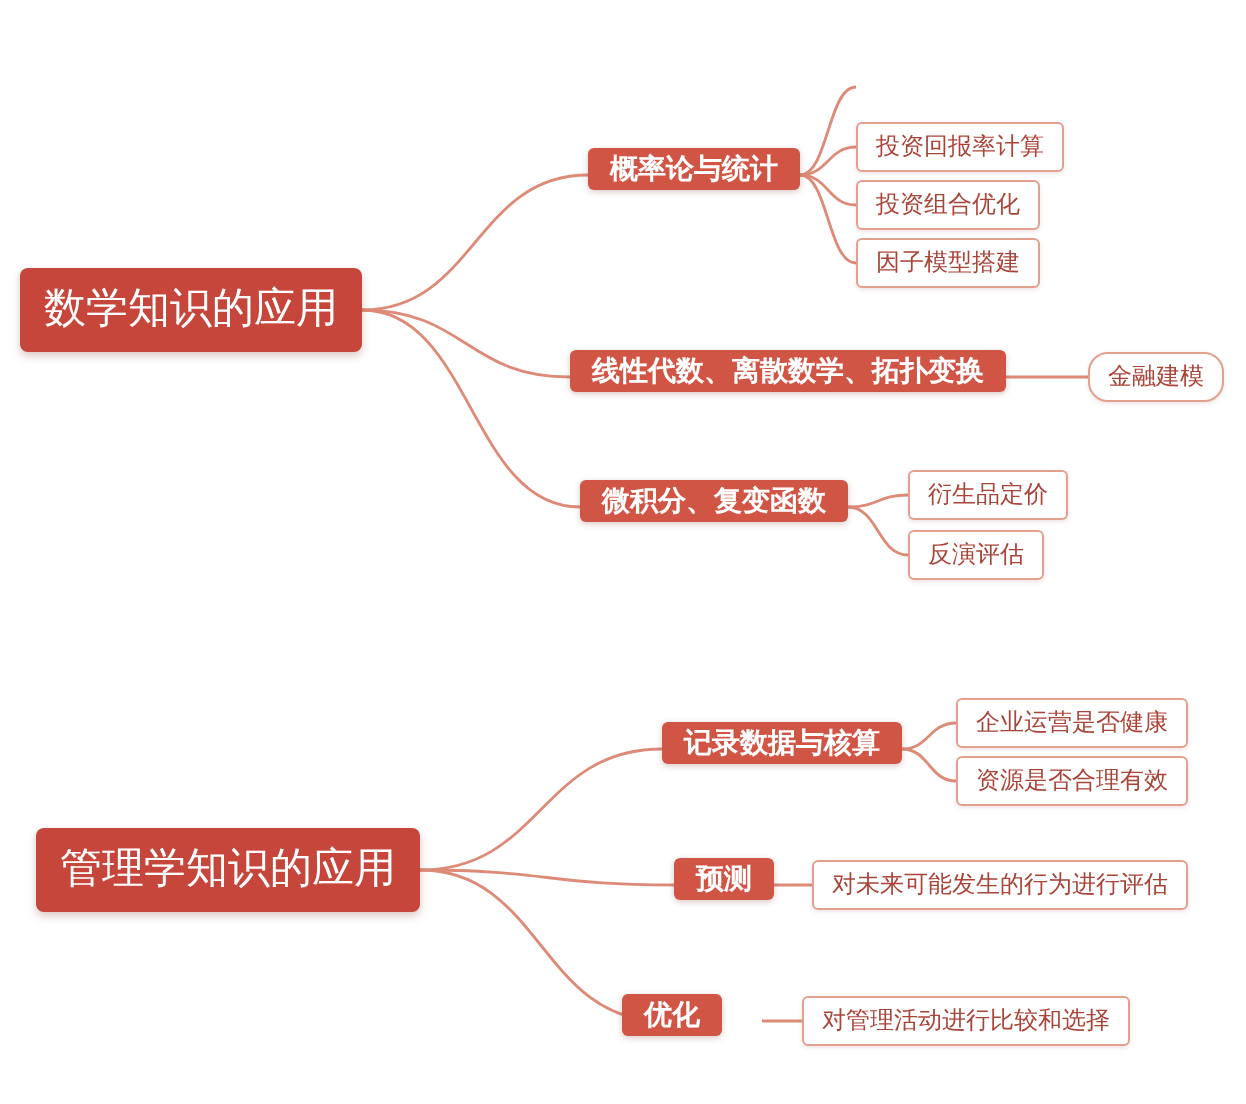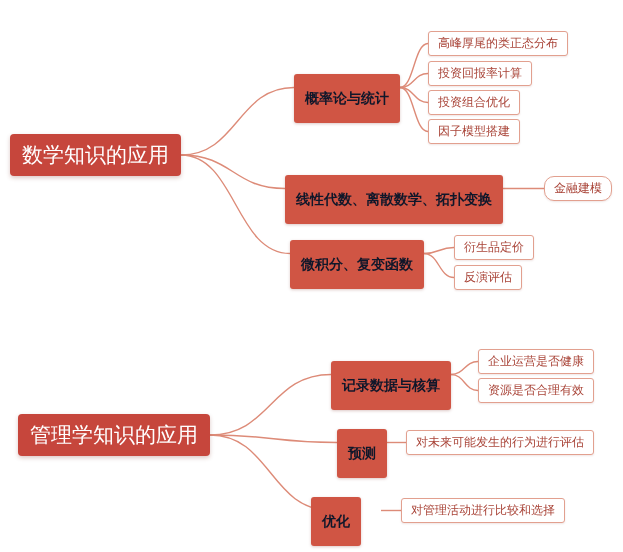--- a/index.html
+++ b/index.html
@@ -34,25 +34,25 @@
     color: #ffffff;
     font-size: 21px;
     font-weight: normal;
     line-height: 26px;
     padding: 8px 12px;
     border-radius: 4px;
     box-shadow: 0 2px 4px rgba(120, 40, 30, 0.25);
   }
   .branch {
     background: var(--branch-bg, #d05544);
-    color: #0f172a;
+    color: #ffffff;
     font-size: 14px;
     font-weight: bold;
     line-height: 17px;
-    padding: 16px 11px;
+    padding: 2px 11px;
     border-radius: 3px;
     box-shadow: 0 1px 3px rgba(120, 40, 30, 0.25);
   }
   .leaf {
     background: #ffffff;
     color: var(--leaf-text, #a94438);
     font-size: 12px;
     line-height: 15px;
     padding: 4px 9px;
     border: 1px solid var(--leaf-border, #e2a08f);
@@ -81,21 +81,20 @@
       <path d="M451,374.5 C464.5,374.5 464.5,390.5 478,390.5"></path>
       <path d="M210,435 C273.5,435 273.5,442.5 337,442.5"></path>
       <path d="M387,442.5 C397,442.5 396,442.5 406,442.5"></path>
       <path d="M210,435 C270.5,435 270.5,510.5 331,510.5"></path>
       <path d="M381,510.5 C391,510.5 391,510.5 401,510.5"></path>
     </svg>
 
   <div class="node root" id="t0-root" style="left:10px; top:134px;">数学知识的应用</div>
 
   <div class="node branch" id="t0-b0" style="left:294px; top:74px;">概率论与统计</div>
-  <div class="node leaf" id="t0-b0-l0" style="left:428px; top:31px;">高峰厚尾的类正态分布</div>
   <div class="node leaf" id="t0-b0-l1" style="left:428px; top:61px;">投资回报率计算</div>
   <div class="node leaf" id="t0-b0-l2" style="left:428px; top:90px;">投资组合优化</div>
   <div class="node leaf" id="t0-b0-l3" style="left:428px; top:119px;">因子模型搭建</div>
 
   <div class="node branch" id="t0-b1" style="left:285px; top:175px;">线性代数、离散数学、拓扑变换</div>
   <div class="node leaf" id="t0-b1-l0" style="left:544px; top:176px;border-radius:10px;">金融建模</div>
 
   <div class="node branch" id="t0-b2" style="left:290px; top:240px;">微积分、复变函数</div>
   <div class="node leaf" id="t0-b2-l0" style="left:454px; top:235px;">衍生品定价</div>
   <div class="node leaf" id="t0-b2-l1" style="left:454px; top:265px;">反演评估</div>

